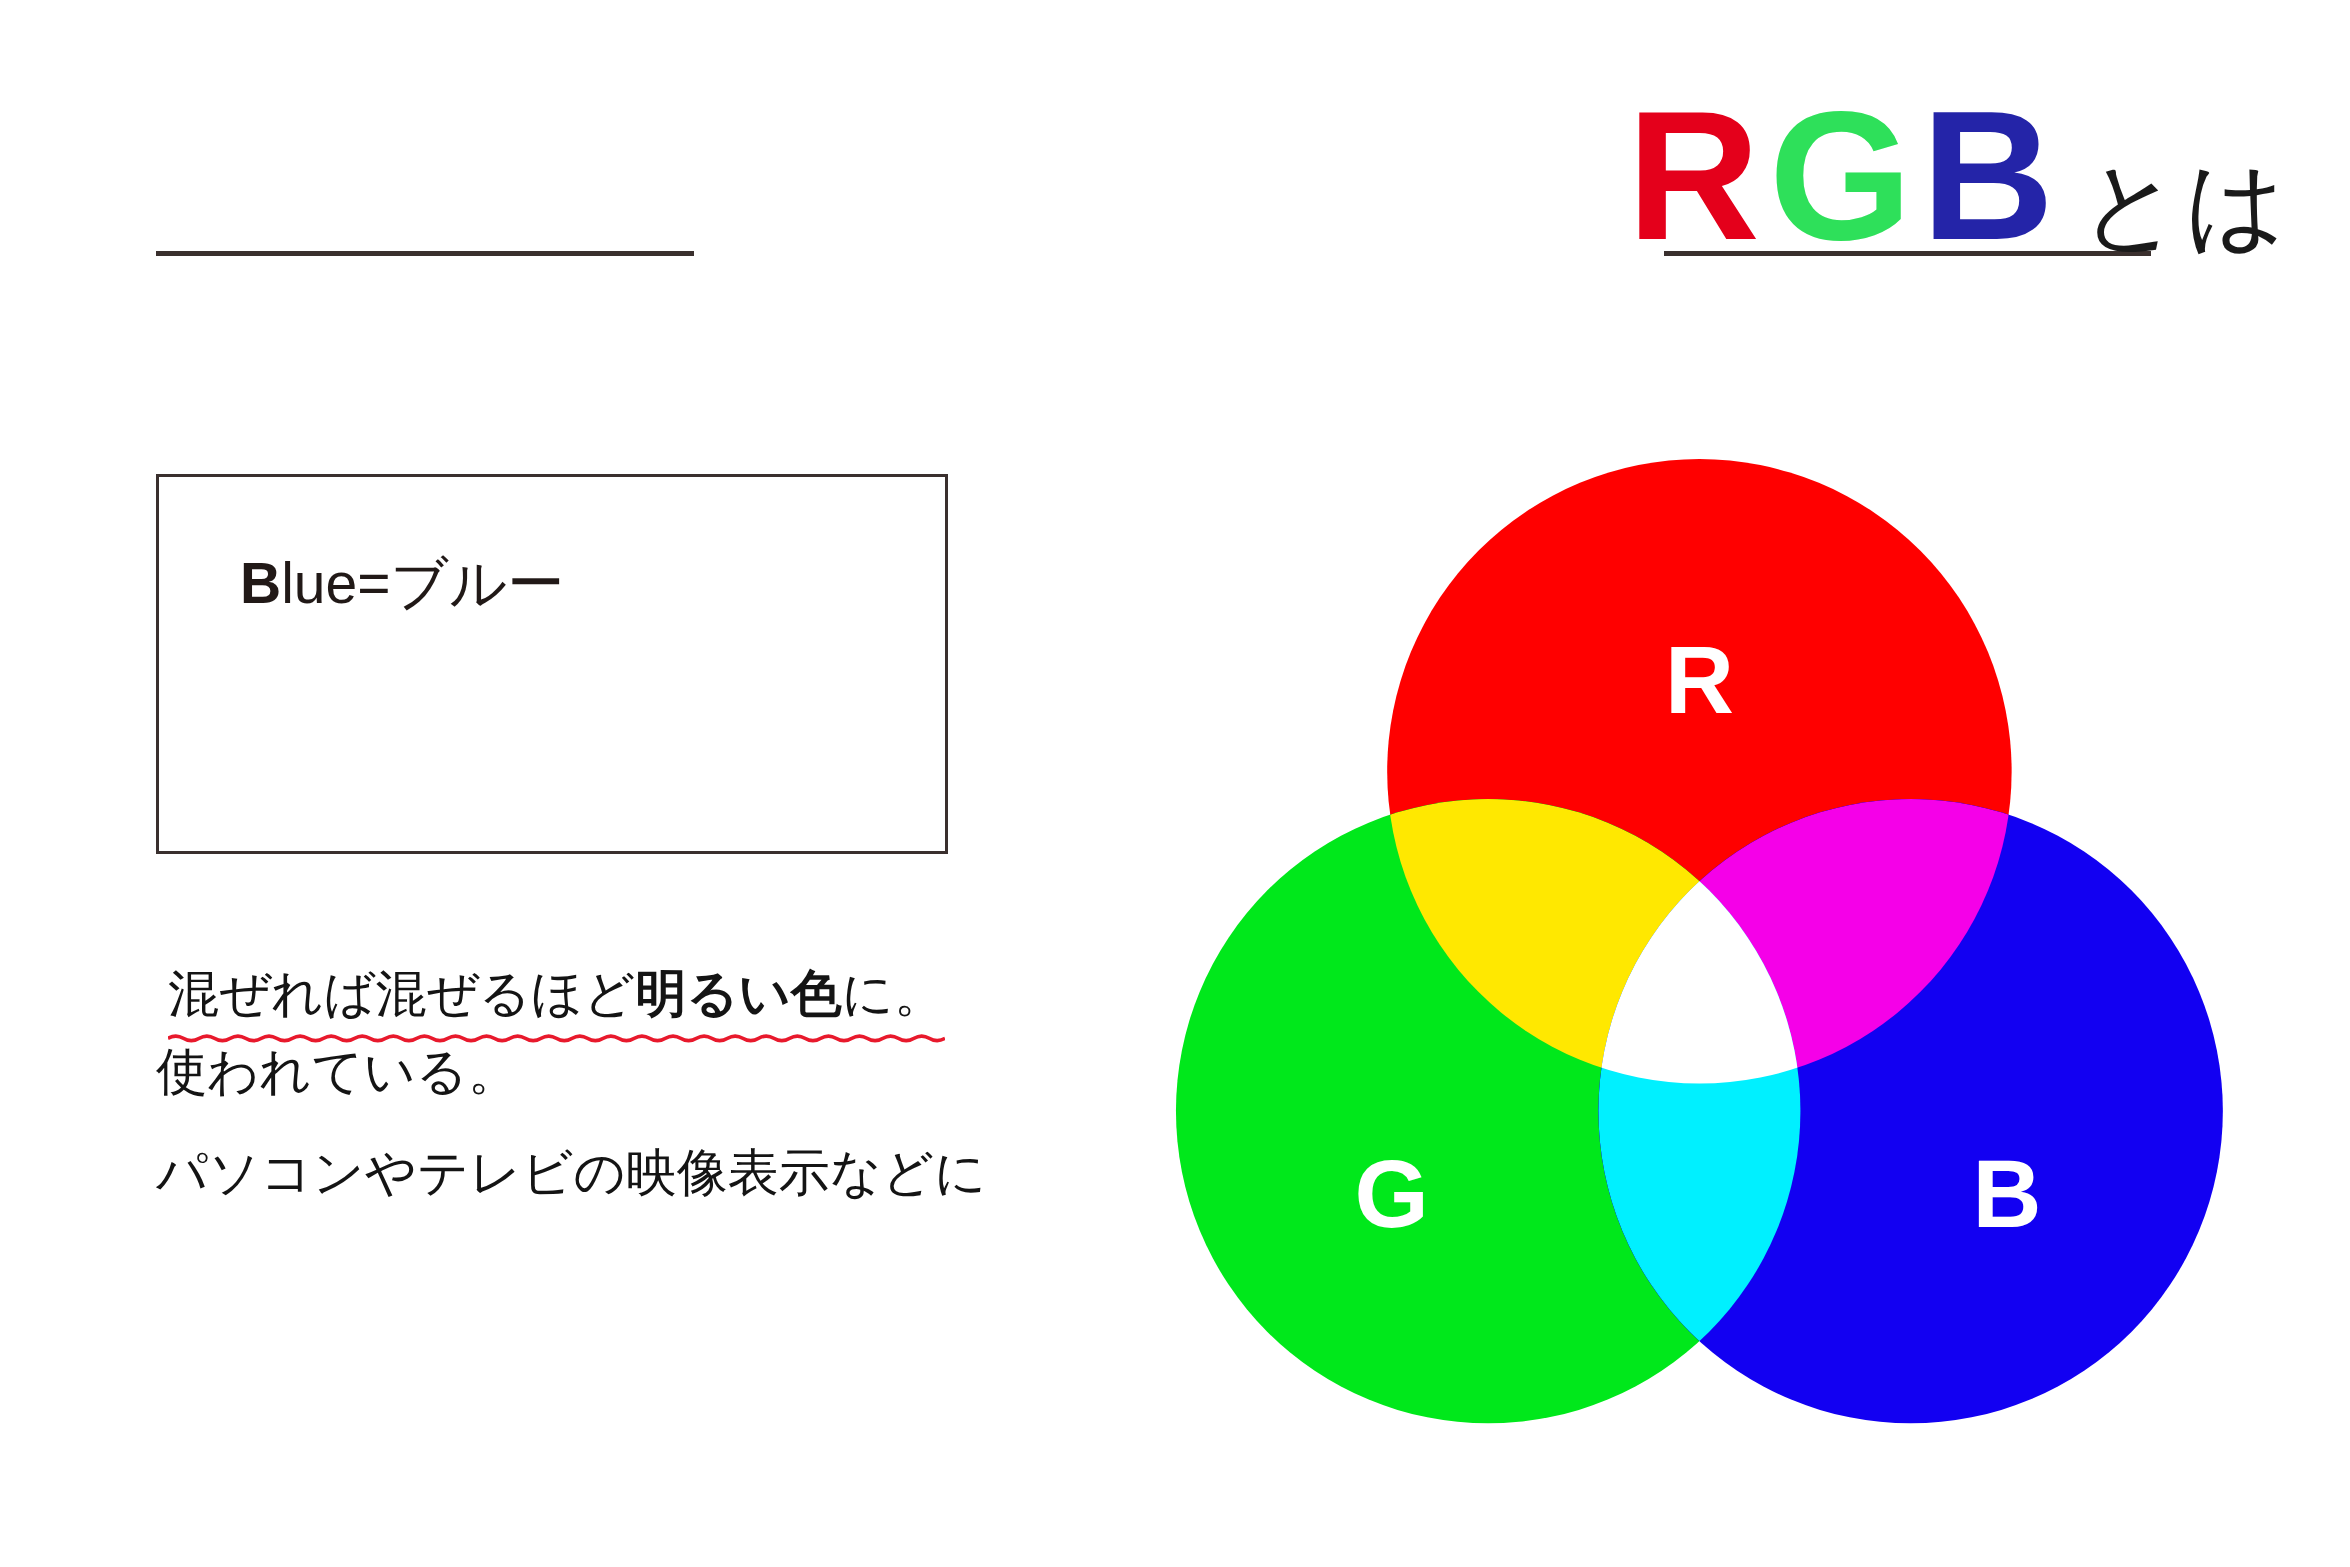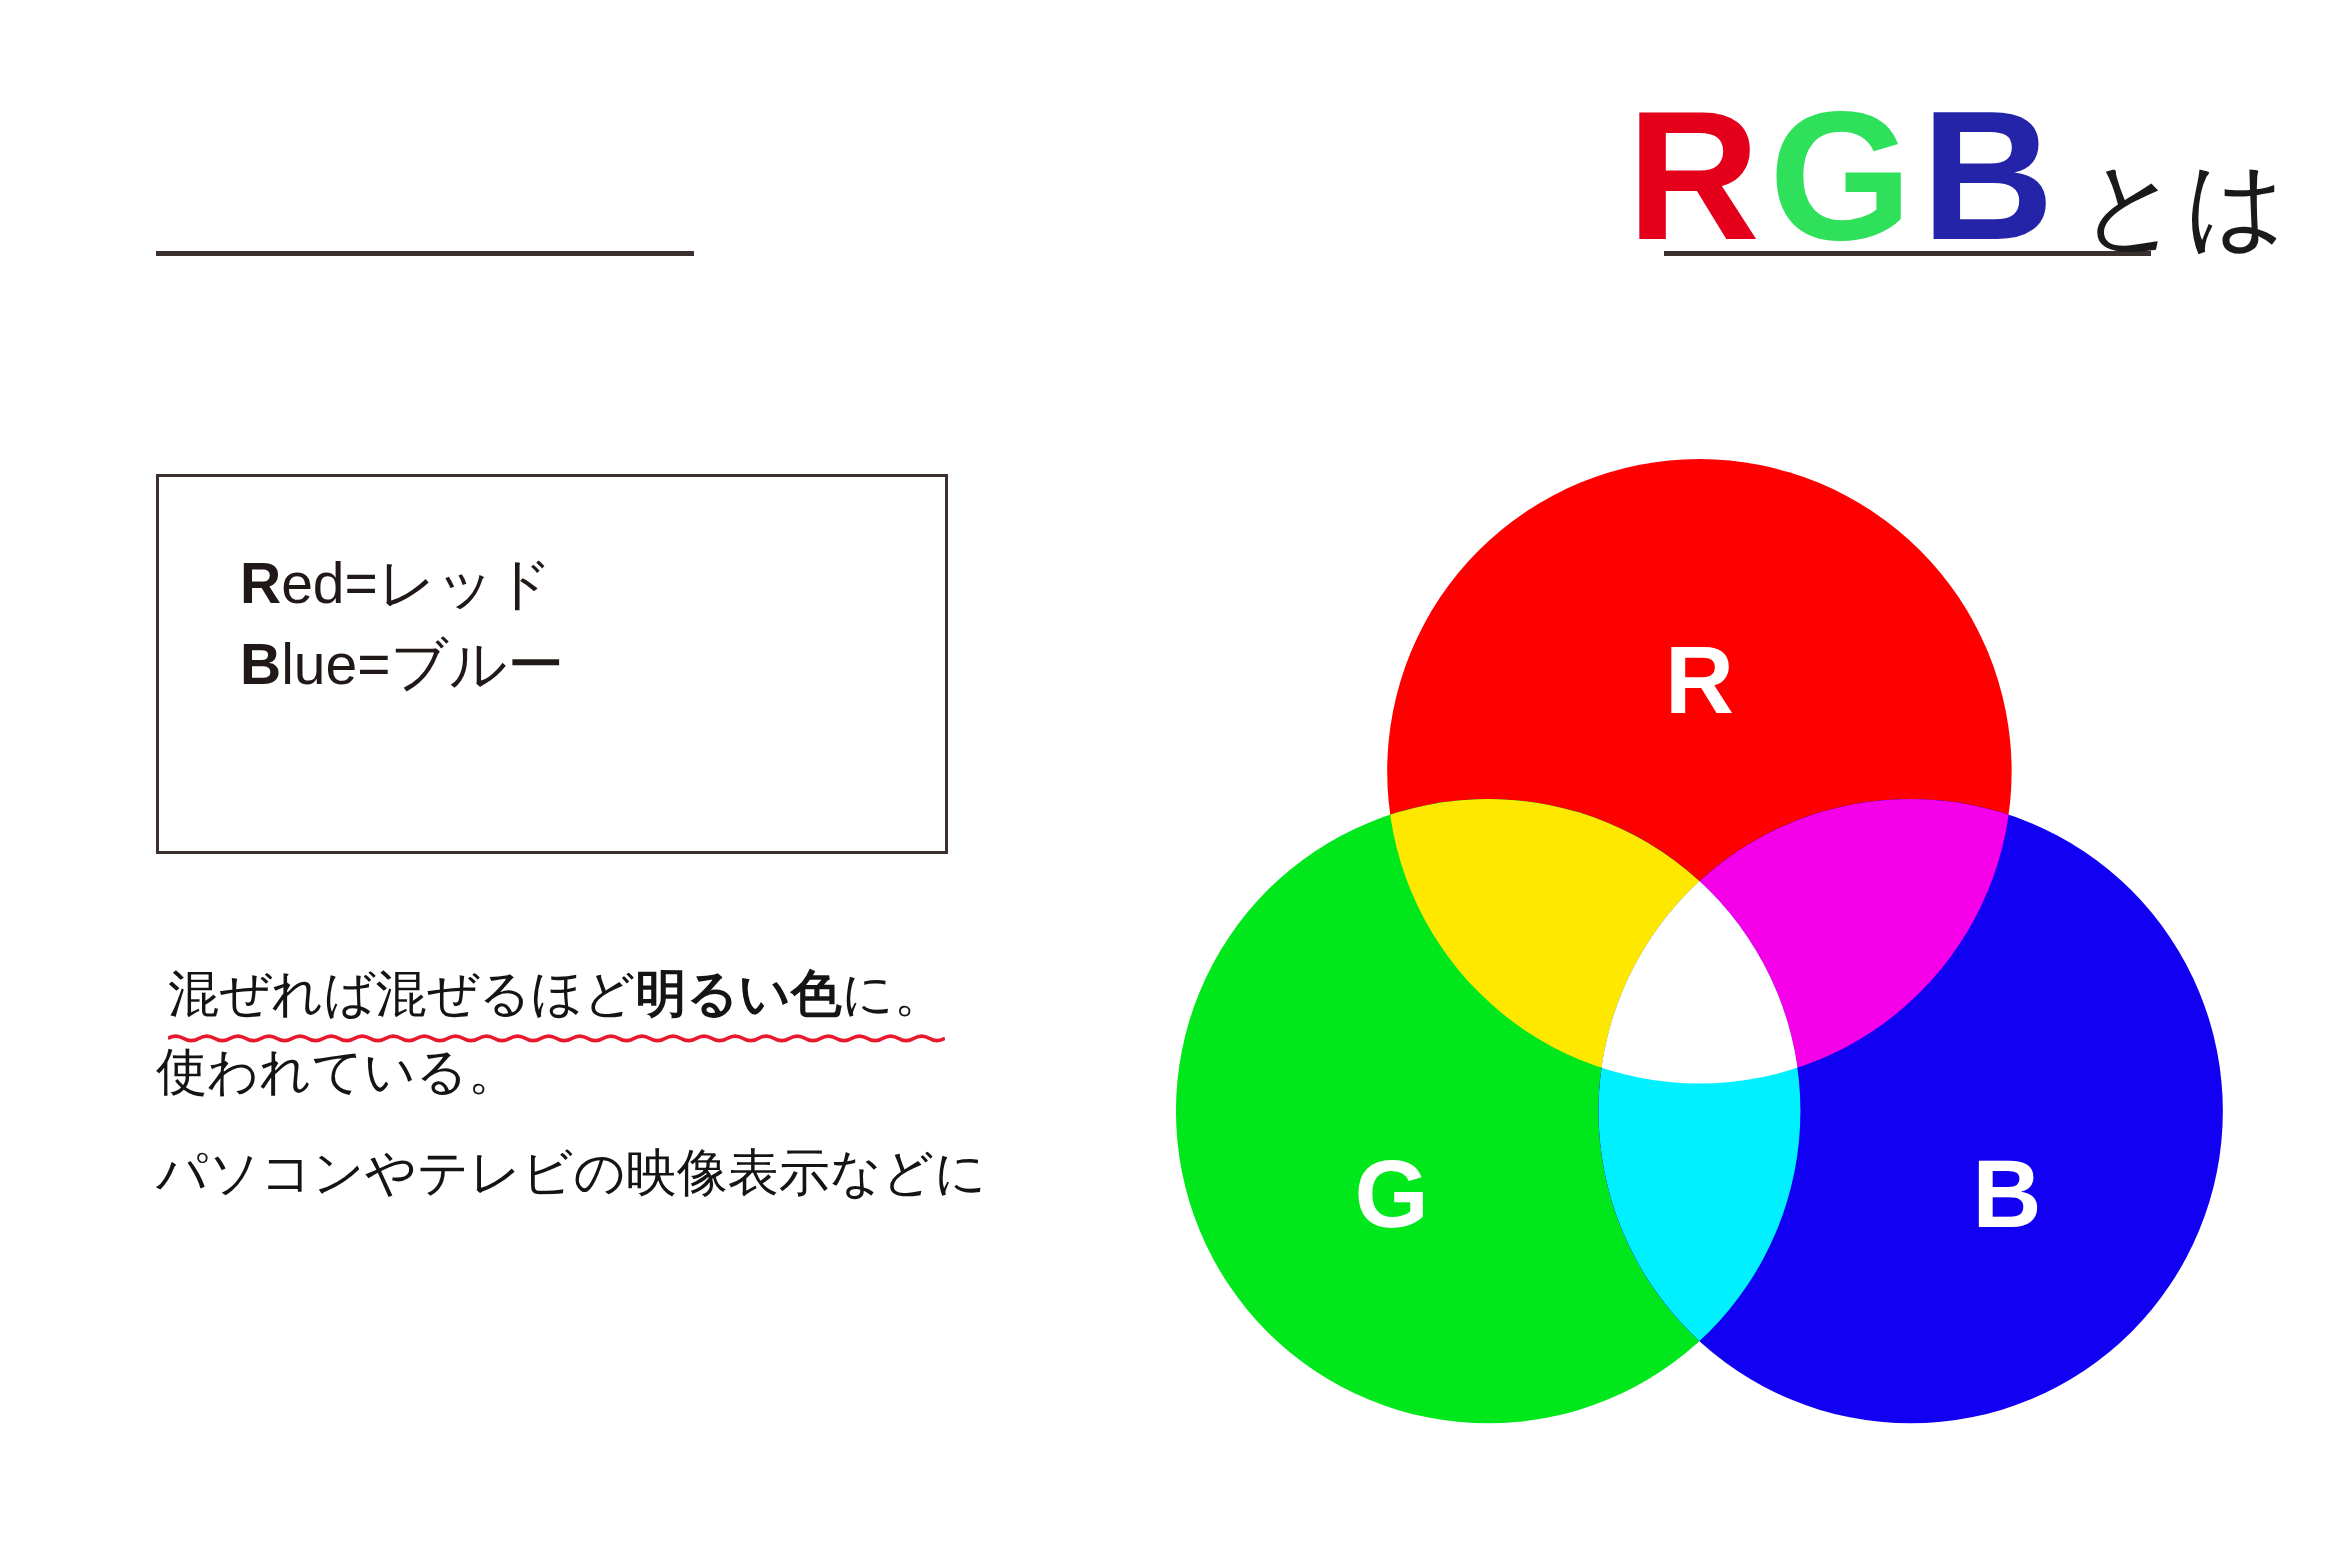--- a/index.html
+++ b/index.html
@@ -92,21 +92,20 @@
 
   <div id="title-text">
     <span class="rgb-letter" id="t-r" style="color: rgb(228, 0, 27);">R</span><span class="rgb-letter" id="t-g" style="color: rgb(46, 224, 90);">G</span><span class="rgb-letter" id="t-b" style="color: rgb(36, 36, 168);">B</span><span id="t-toha">とは</span>
   </div>
 
 </div>
 
 <div id="definition-box" style="border-color: rgb(58, 48, 46);">
   <div id="definition-list">
 
-    <div class="def-row"><span class="def-initial">R</span><span class="def-latin">ed</span><span class="def-latin">=</span><span>レッド</span></div>
 
 
     <div class="def-row"><span class="def-initial">B</span><span class="def-latin">lue</span><span class="def-latin">=</span><span>ブルー</span></div>
 
   </div>
 </div>
 
 <div id="body-copy">
 
   <span id="body-line-1"><span>混ぜれば混ぜるほど</span><span class="strong-jp">明るい色</span><span>に。</span>

